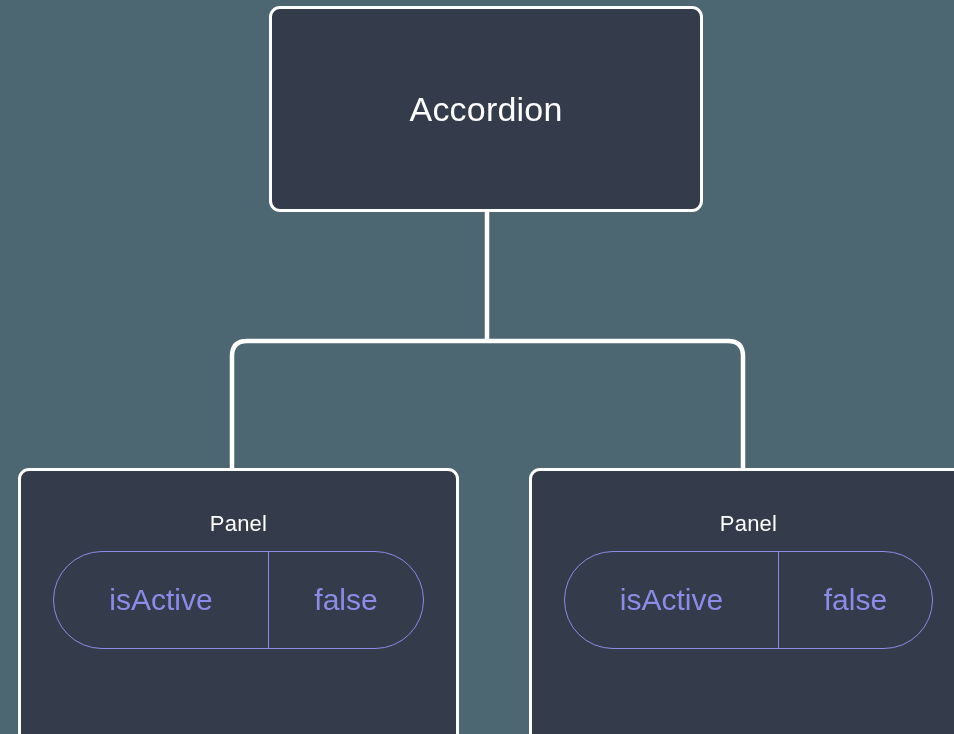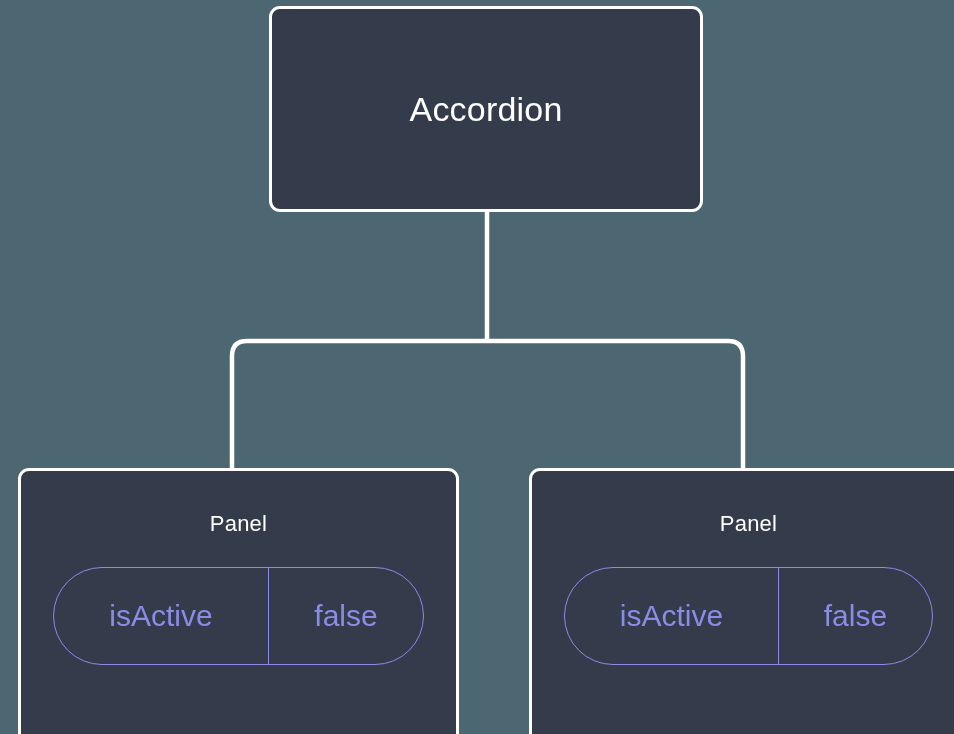--- a/index.html
+++ b/index.html
@@ -64,21 +64,21 @@
     font-weight: 400;
     letter-spacing: 0.2px;
     line-height: 1;
     text-align: center;
     white-space: nowrap;
   }
   .node-root .node-title {
     font-size: 34px;
   }
   .pill {
-    margin-top: 32px;
+    margin-top: 16px;
     height: 98px;
     display: flex;
     align-items: stretch;
     box-sizing: border-box;
     border: 1.6px solid #8b8ce8;
     border-radius: 49px;
     color: #8b8ce8;
     overflow: hidden;
     text-align: center;
   }

